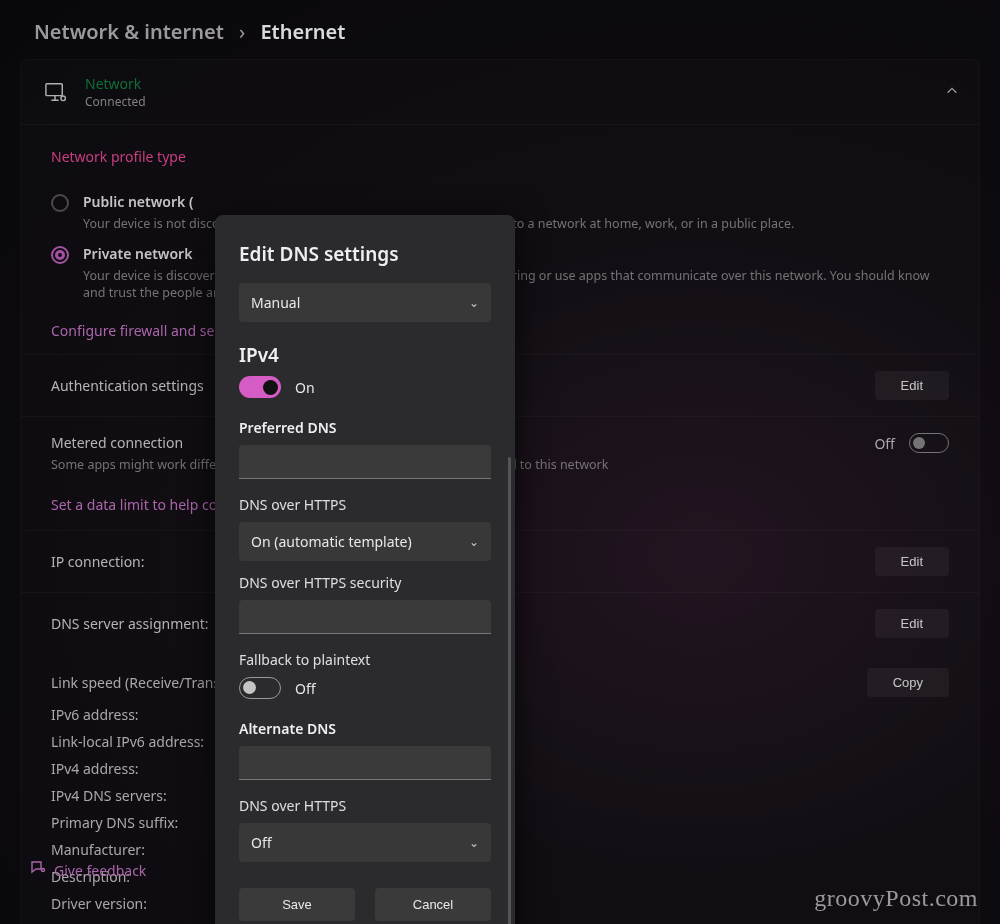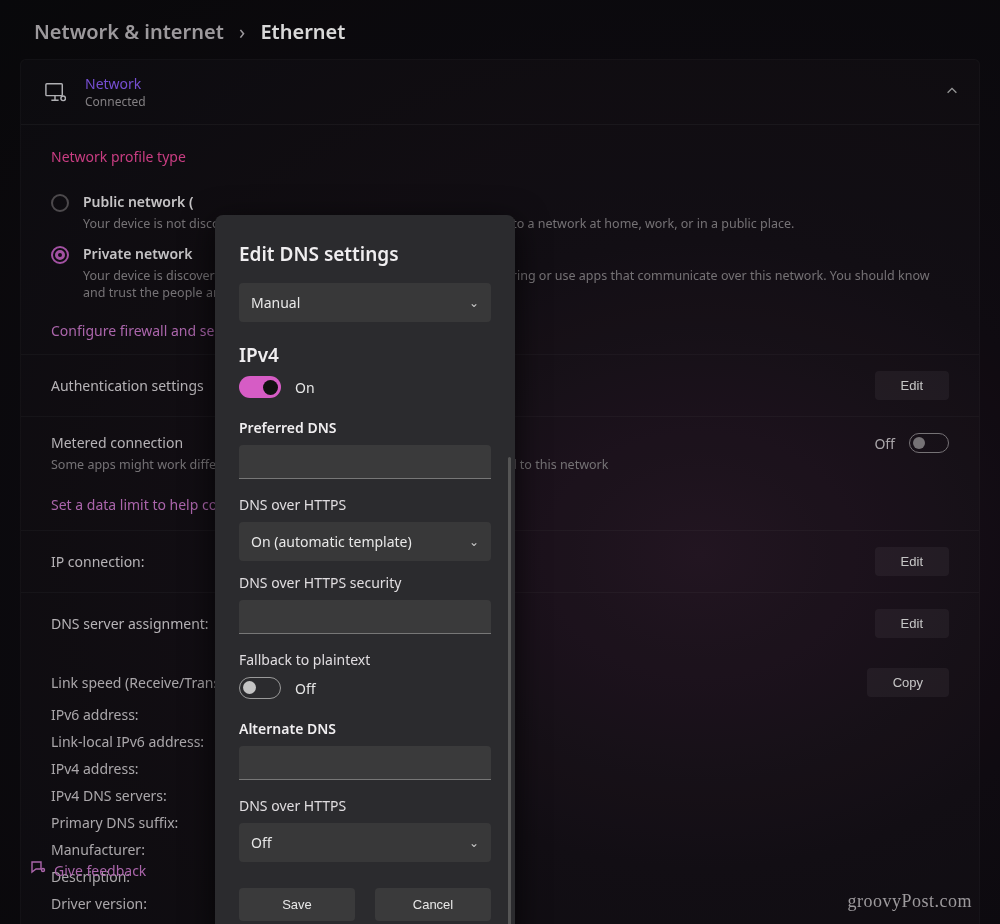--- a/index.html
+++ b/index.html
@@ -30,21 +30,21 @@
     display: flex;
     align-items: center;
     padding: 14px 20px;
     border-bottom: 1px solid rgba(255,255,255,0.05);
   }
   .net-icon {
     width: 28px; height: 28px; margin-right: 16px;
     display:flex; align-items:center; justify-content:center;
     color:#cfcfd4;
   }
-  .net-title { font-size: 14px; color: #8b5cf6; }
+  .net-title { font-size: 14px; color: #15803d; }
   .net-sub { font-size: 12px; color: #9a969a; }
   .chev { margin-left: auto; color:#b0b0b0; }
   .section {
     padding: 14px 30px;
   }
   .section-label { font-size: 14px; color: #ec4899; margin-bottom: 18px; margin-top: 8px; }
   .radio-row { display:flex; padding: 8px 0 4px 0; }
   .radio {
     width:18px; height:18px; border:2px solid #5a565a; border-radius:50%;
     margin-right:14px; flex-shrink:0; margin-top:2px; position:relative;
@@ -81,22 +81,22 @@
   .toggle-label { color:#c8c4c8; font-size:14px; }
   .info-list { padding: 10px 30px 20px 30px; }
   .info-list div { font-size:14px; color:#c8c4c8; padding:4px 0;}
   .info-list .row2 { display:flex; align-items:center; }
   .info-list .row2 .right { margin-left:auto; }
   .feedback {
     position:absolute; left:30px; bottom:44px;
     color:#c977c9; font-size:14px; display:flex; align-items:center; gap:8px;
   }
   .watermark {
-    position:absolute; right:28px; bottom:12px;
-    color:#b8b4b8; font-size:18px; letter-spacing:0.5px;
+    position:absolute; right:22px; bottom:12px;
+    color:#b8b4b8; font-size:24px; letter-spacing:0.5px;
     font-family: Georgia, "Times New Roman", serif;
   }
   
   .overlay {
     position:absolute; left:0; top:0; width:1000px; height:924px;
     background: rgba(0,0,0,0.15);
   }
   .dialog {
     position:absolute; left:215px; top:188px; width:300px; height:724px;
     background:#2b2b2e; border-radius:8px; box-shadow:0 8px 32px rgba(0,0,0,0.7);

